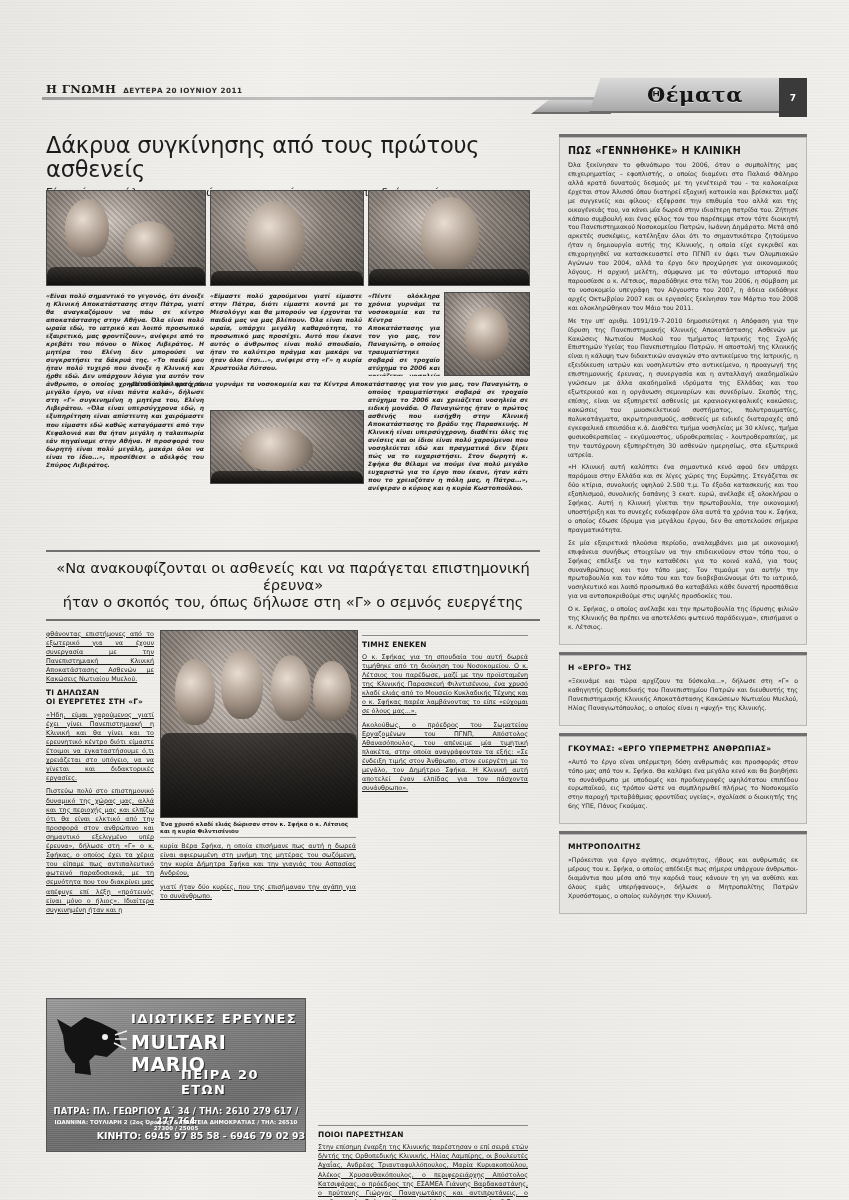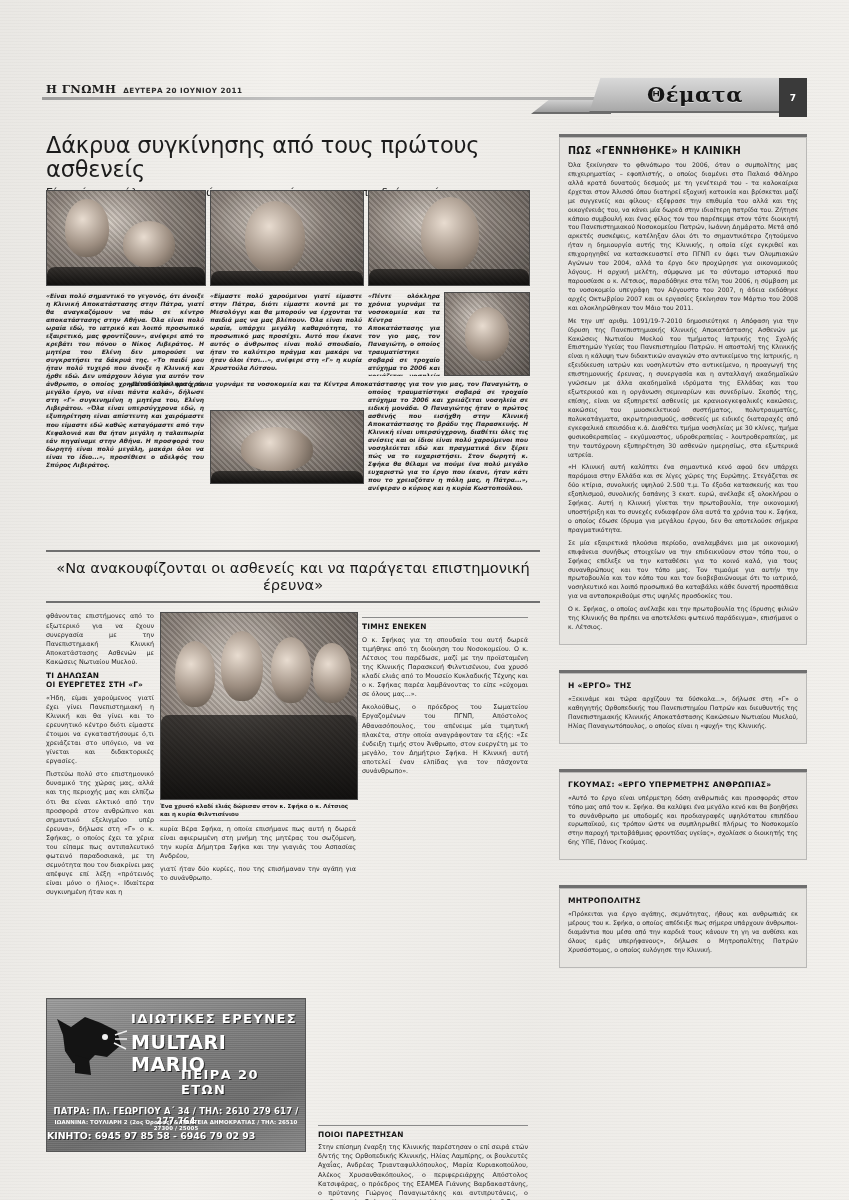--- a/index.html
+++ b/index.html
@@ -191,21 +191,21 @@
     padding: 7px 0 8px 0;
     margin-top: 6px;
     text-align: center;
   }
   .quote-l1 { font-size: 14.6px; color: #1a1a1a; line-height: 1.18; }
   .quote-l2 { font-size: 14.6px; color: #1a1a1a; line-height: 1.18; }
 
   
   .story { position: relative; width: 494px; margin-top: 9px; }
   .col { font-size: 6.4px; line-height: 1.42; color: #1d1d1d; text-align: justify; }
-  .col p { margin: 0 0 4px 0; }
+  .col p { margin: 0 0 4px 0; text-decoration: underline; }
   .subhead-sm {
     font-size: 7.4px;
     font-weight: bold;
     color: #151515;
     letter-spacing: 0.2px;
     line-height: 1.25;
     margin: 4px 0 4px 0;
   }
   .rule-thin { height: 1px; background: #8a8a8a; margin: 5px 0 4px 0; }
   .photo-caption {
@@ -258,38 +258,38 @@
     position: absolute; left: 0; right: 0; top: 107px;
     text-align: center; font-size: 8.4px; font-weight: bold; letter-spacing: .2px;
     text-shadow: 1px 1px 0 rgba(0,0,0,.6);
   }
   .ad-l2 {
     position: absolute; left: 0; right: 0; top: 120px;
     text-align: center; font-size: 5.4px; font-weight: bold; letter-spacing: .1px;
   }
   .ad-l3 {
     position: absolute; left: 0; right: 0; top: 131px;
-    text-align: left; font-size: 9.4px; font-weight: bold;
+    text-align: right; font-size: 9.4px; font-weight: bold;
     text-shadow: 1px 1px 0 rgba(0,0,0,.6);
   }
 
   
   .sidebar {
     position: absolute;
     right: 0;
     top: 56px;
     width: 248px;
     height: 1034px;
   }
   .sb-box {
     position: relative;
     background: #e6e4e0;
     border-top: 3px solid #6f6f6f;
     padding: 8px 9px 9px 9px;
-    margin-bottom: 25px;
+    margin-bottom: 7px;
     box-shadow: inset 0 0 0 1px rgba(140,140,140,.5);
   }
   .sb-title {
     font-size: 9.6px;
     font-weight: bold;
     color: #131313;
     letter-spacing: .3px;
     margin-bottom: 5px;
   }
   .sb-title.small { font-size: 7.6px; }
@@ -362,20 +362,21 @@
         <div class="ph-noise"></div>
         <div class="ph-figure" style="left:20px;top:14px;width:44px;height:54px;"></div>
       </div>
 
       <div class="cap" style="position:absolute;left:322px;top:0;width:72px;height:84px;overflow:hidden;">«Πέντε ολόκληρα χρόνια γυρνάμε τα νοσοκομεία και τα Κέντρα Αποκατάστασης για τον γιο μας, τον Παναγιώτη, ο οποίος τραυματίστηκε σοβαρά σε τροχαίο ατύχημα το 2006 και χρειάζεται νοσηλεία σε ειδική μονάδα. Ο Παναγιώτης ήταν ο πρώτος ασθενής που εισήχθη στην Κλινική Αποκατάστασης το βράδυ της Παρασκευής. Η Κλινική είναι υπερσύγχρονη, διαθέτει όλες τις ανέσεις και οι ίδιοι είναι πολύ χαρούμενοι που νοσηλεύεται εδώ και πραγματικά δεν ξέρει πώς να το ευχαριστήσει. Στον δωρητή κ. Σφήκα θα θέλαμε να πούμε ένα πολύ μεγάλο ευχαριστώ για το έργο που έκανε, ήταν κάτι που το χρειαζόταν η πόλη μας, η Πάτρα...», ανέφεραν ο κύριος και η κυρία Κωστοπούλου.</div>
       <div class="cap" style="position:absolute;left:322px;top:88px;width:160px;text-indent:-40em;">«Πέντε ολόκληρα χρόνια γυρνάμε τα νοσοκομεία και τα Κέντρα Αποκατάστασης για τον γιο μας, τον Παναγιώτη, ο οποίος τραυματίστηκε σοβαρά σε τροχαίο ατύχημα το 2006 και χρειάζεται νοσηλεία σε ειδική μονάδα. Ο Παναγιώτης ήταν ο πρώτος ασθενής που εισήχθη στην Κλινική Αποκατάστασης το βράδυ της Παρασκευής. Η Κλινική είναι υπερσύγχρονη, διαθέτει όλες τις ανέσεις και οι ίδιοι είναι πολύ χαρούμενοι που νοσηλεύεται εδώ και πραγματικά δεν ξέρει πώς να το ευχαριστήσει. Στον δωρητή κ. Σφήκα θα θέλαμε να πούμε ένα πολύ μεγάλο ευχαριστώ για το έργο που έκανε, ήταν κάτι που το χρειαζόταν η πόλη μας, η Πάτρα...», ανέφεραν ο κύριος και η κυρία Κωστοπούλου.</div>
     </div>
 
     <div class="quote-band">
       <div class="quote-l1">«Να ανακουφίζονται οι ασθενείς και να παράγεται επιστημονική έρευνα»</div>
+      <div class="quote-l2">ήταν ο σκοπός του, όπως δήλωσε στη «Γ» ο σεμνός ευεργέτης</div>
     </div>
 
     <div class="story" style="height:248px;">
 
       <div class="col" style="position:absolute;left:0;top:0;width:108px;">
         <p>φθάνοντας επιστήμονες από το εξωτερικό για να έχουν συνεργασία με την Πανεπιστημιακή Κλινική Αποκατάστασης Ασθενών με Κακώσεις Νωτιαίου Μυελού.</p>
         <div class="subhead-sm">
           <div>ΤΙ ΔΗΛΩΣΑΝ</div>
           <div>ΟΙ ΕΥΕΡΓΕΤΕΣ ΣΤΗ «Γ»</div>
         </div>

